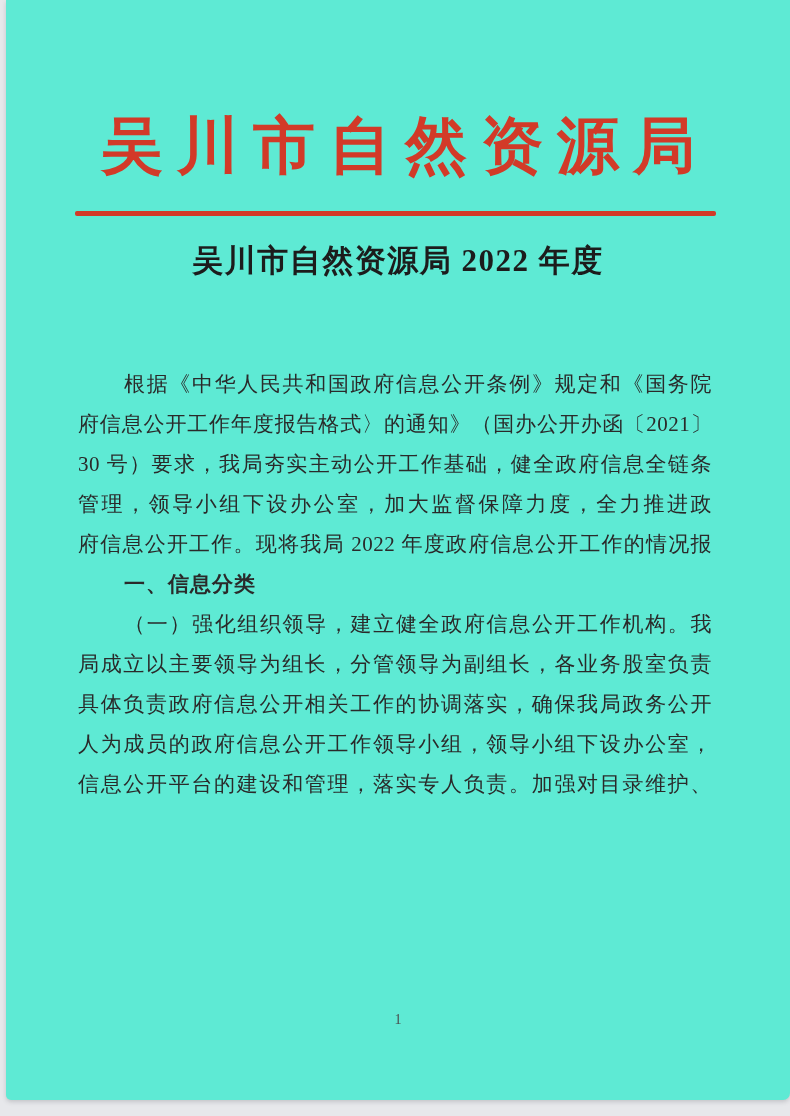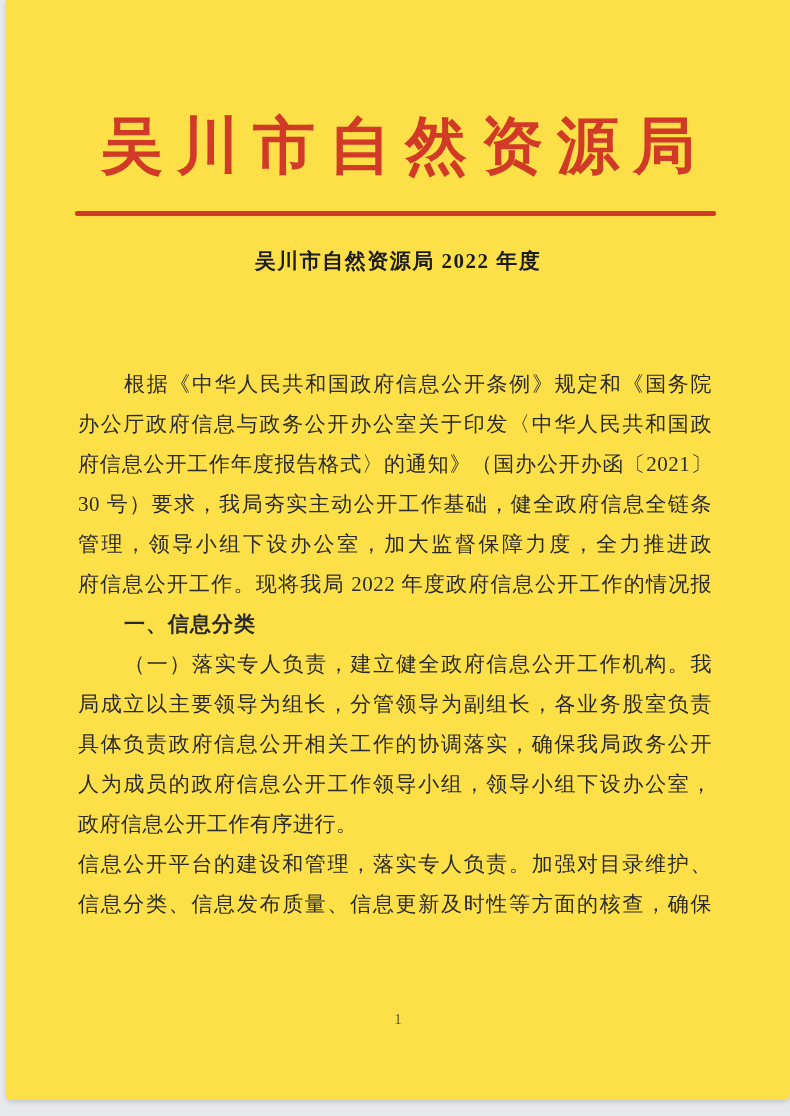--- a/index.html
+++ b/index.html
@@ -9,21 +9,21 @@
     overflow: hidden;
   }
   .scan-bg {
     position: relative;
     width: 790px; height: 1116px;
     background: #e7e8eb;
   }
   .sheet {
     position: absolute;
     left: 6px; top: 0; right: 0; bottom: 16px;
-    background: #fde047;
+    background: #5eead4;
     border-bottom-left-radius: 5px;
     border-bottom-right-radius: 7px;
     box-shadow: 0 2px 4px rgba(90,90,100,0.25);
     padding-left: 48px;
   }
   .agency {
     position: absolute;
     top: 104px; left: 0; right: 0;
     text-align: center;
     color: var(--accent, #d23a28);
@@ -38,21 +38,21 @@
     top: 211px; left: 69px;
     width: 641px; height: 5px;
     background: var(--accent, #d23a28);
     border-radius: 2px;
   }
   .doc-title {
     position: absolute;
     top: 240px; left: 0; right: 0;
     text-align: center;
     color: #1c1c1c;
-    font-size: 21px;
+    font-size: 31px;
     font-weight: bold;
     line-height: 42px;
     letter-spacing: 1.5px;
   }
   .body-block {
     position: absolute;
     top: 364px; left: 72px;
     width: 634px;
     font-size: 21px;
     line-height: 40px;
@@ -86,31 +86,28 @@
     <div class="agency">吴川市自然资源局</div>
 
     <div class="rule"></div>
 
     <div class="doc-title">
       <div>吴川市自然资源局 2022 年度</div>
     </div>
 
     <div class="body-block">
         <div class="bline fill ind">根据《中华人民共和国政府信息公开条例》规定和《国务院</div>
-        <div class="bline fill">办公厅政府信息与政务公开办公室关于印发〈中华人民共和国政</div>
         <div class="bline fill">府信息公开工作年度报告格式〉的通知》（国办公开办函〔2021〕</div>
         <div class="bline fill">30 号）要求，我局夯实主动公开工作基础，健全政府信息全链条</div>
         <div class="bline fill">管理，领导小组下设办公室，加大监督保障力度，全力推进政</div>
         <div class="bline fill">府信息公开工作。现将我局 2022 年度政府信息公开工作的情况报</div>
         <div class="bline ind bold">一、信息分类</div>
-        <div class="bline fill ind">（一）落实专人负责，建立健全政府信息公开工作机构。我</div>
+        <div class="bline fill ind">（一）强化组织领导，建立健全政府信息公开工作机构。我</div>
         <div class="bline fill">局成立以主要领导为组长，分管领导为副组长，各业务股室负责</div>
         <div class="bline fill">具体负责政府信息公开相关工作的协调落实，确保我局政务公开</div>
         <div class="bline fill">人为成员的政府信息公开工作领导小组，领导小组下设办公室，</div>
-        <div class="bline">政府信息公开工作有序进行。</div>
         <div class="bline fill">信息公开平台的建设和管理，落实专人负责。加强对目录维护、</div>
-        <div class="bline fill">信息分类、信息发布质量、信息更新及时性等方面的核查，确保</div>
       </div>
 
     <div class="pageno">1</div>
 
   </div>
 </div>
 
 </body></html>

